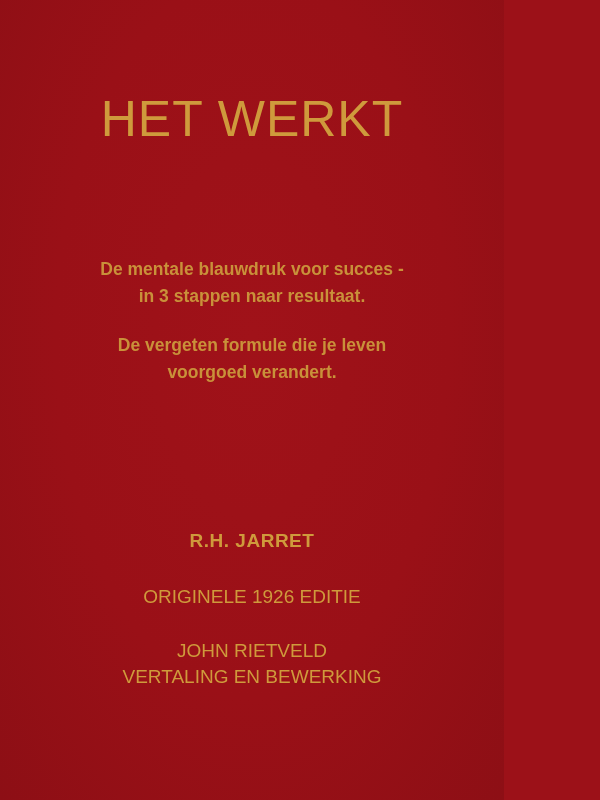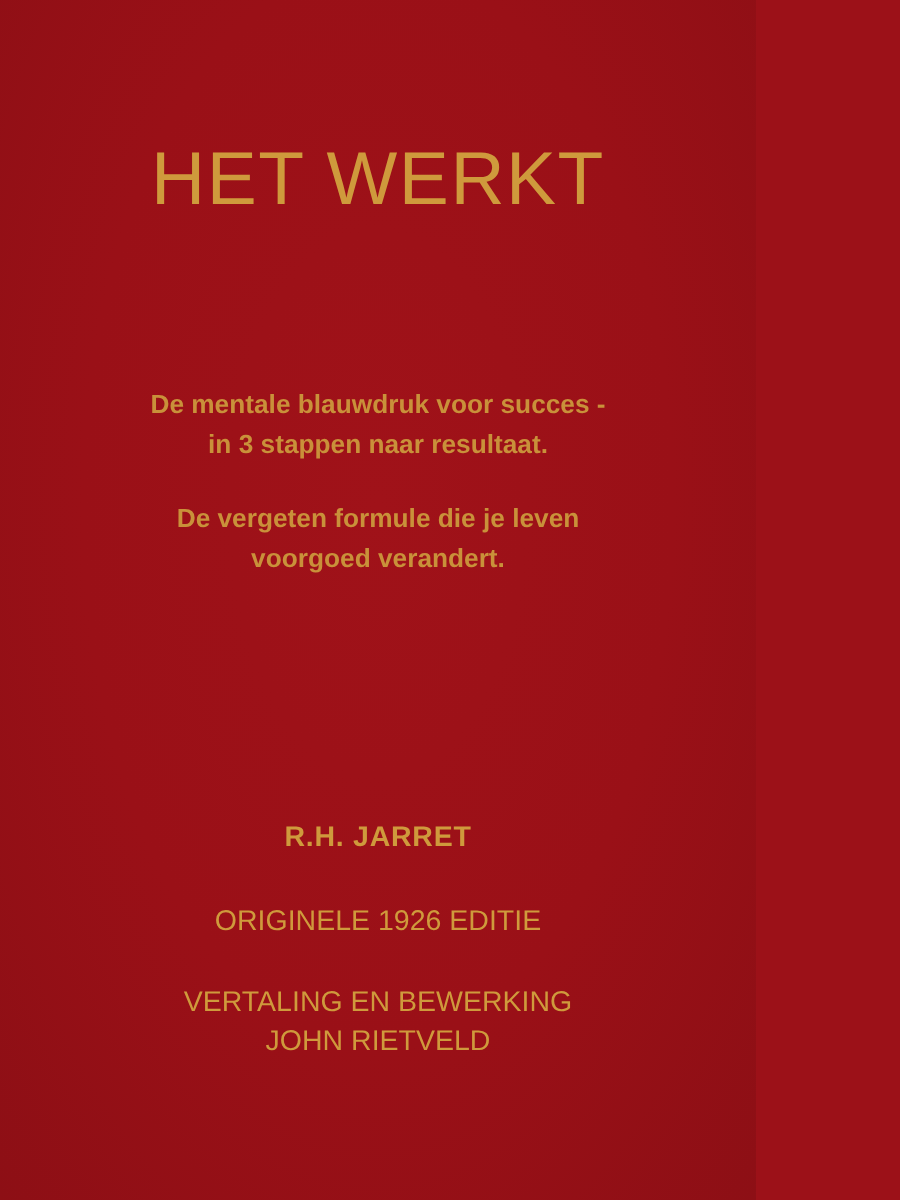--- a/index.html
+++ b/index.html
@@ -48,21 +48,21 @@
     font-weight: bold;
   }
   .subtitle-p {
     margin: 0 0 22px 0;
   }
   .subtitle-p:last-child {
     margin-bottom: 0;
   }
   .author-block {
     position: absolute;
-    top: 548px;
+    top: 530px;
     left: 0;
     right: 0;
     text-align: center;
     color: #cf9a3c;
   }
   .author-name {
     font-size: 19px;
     font-weight: bold;
     letter-spacing: 0.5px;
     margin: 0 0 34px 0;
@@ -93,18 +93,18 @@
     <p class="subtitle-p" style="white-space: pre-line;">De mentale blauwdruk voor succes -
 in 3 stappen naar resultaat.</p>
     <p class="subtitle-p" style="white-space: pre-line;">De vergeten formule die je leven
 voorgoed verandert.</p>
   </div>
 
   <div class="author-block">
     <p class="author-name">R.H. JARRET</p>
     <p class="edition">ORIGINELE 1926 EDITIE</p>
     <p class="translator">
+      <span class="translator-line">JOHN RIETVELD</span>
       <span class="translator-line">VERTALING EN BEWERKING</span>
-      <span class="translator-line">JOHN RIETVELD</span>
     </p>
   </div>
 
 </div>
 
 </body></html>

